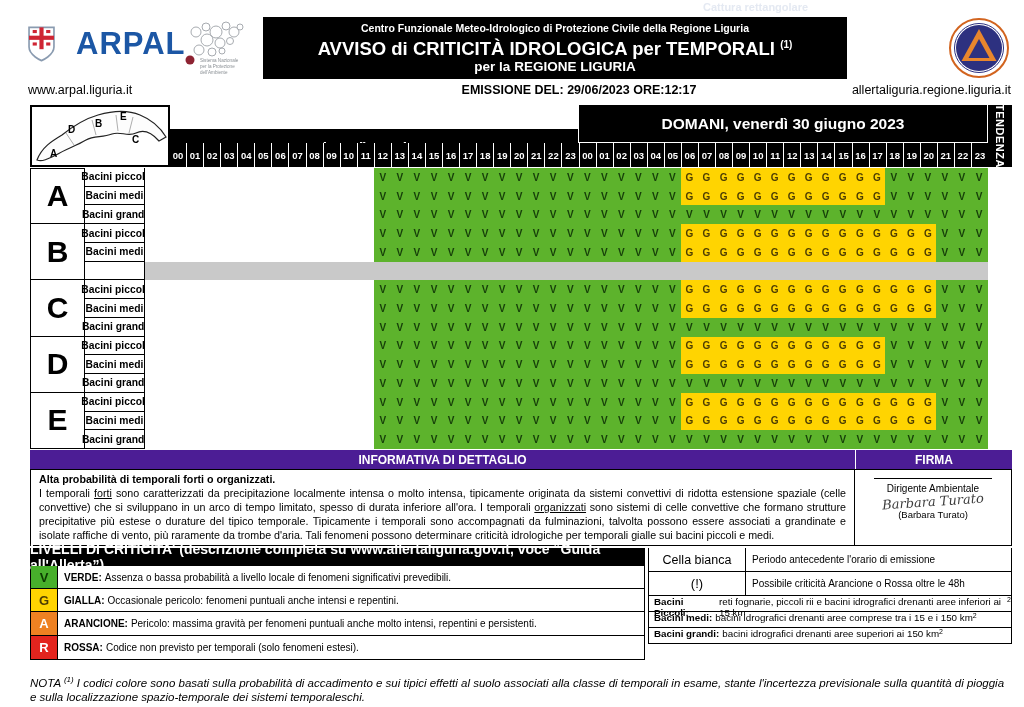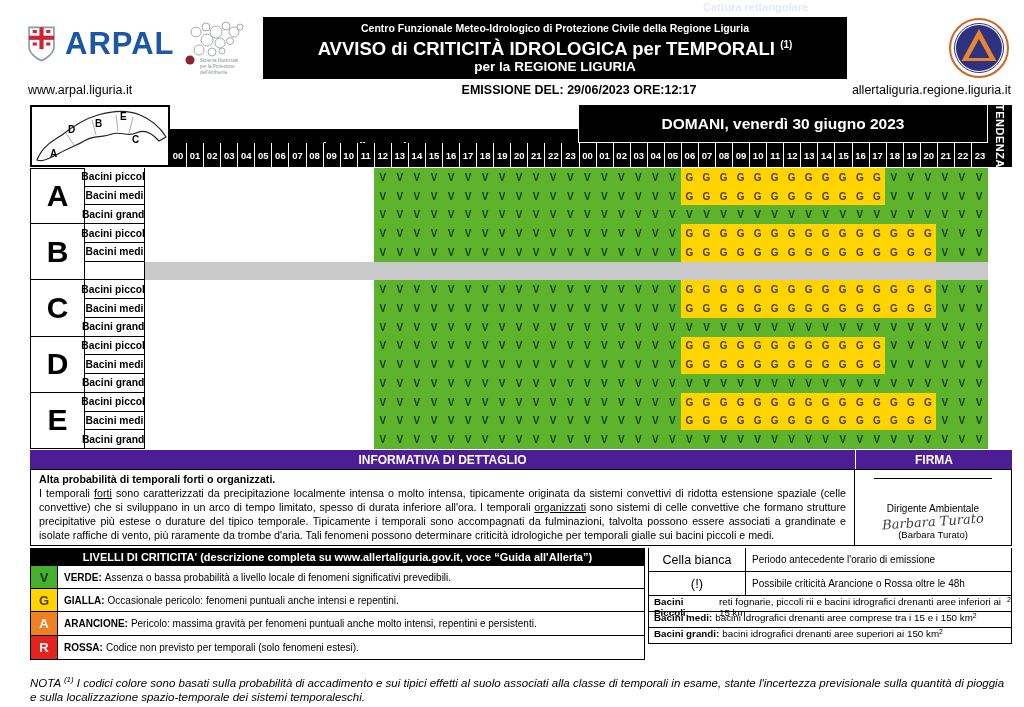--- a/index.html
+++ b/index.html
@@ -4,21 +4,21 @@
 <style>
   * { margin:0; padding:0; box-sizing:border-box; }
   body { background:#888; font-family:"Liberation Sans", sans-serif; }
   #page { position:relative; width:1024px; height:707px; background:#fff; overflow:hidden;
           font-family:"Liberation Sans", sans-serif; color:#000; }
 
   
   #ghost { position:absolute; left:703px; top:1px; font-size:11px; font-weight:bold; color:#e4e9f2; }
 
   
-  #arpal-logo { position:absolute; left:28px; top:26px; display:flex; align-items:center; gap:10px; }
+  #arpal-logo { position:absolute; left:28px; top:26px; display:flex; align-items:center; gap:21px; }
   #arpal-logo .word { font-size:31px; font-weight:bold; color:var(--arpal_blue); letter-spacing:1px; }
   #snpa-logo { position:absolute; left:174px; top:20px; }
   #title-box { position:absolute; left:263px; top:17px; width:584px; height:62px; background:#000;
                color:#fff; display:flex; flex-direction:column; justify-content:center; align-items:center; text-align:center; }
   #title-box .l1 { font-size:10.5px; font-weight:bold; }
   #title-box .l2 { font-size:18.5px; font-weight:bold; line-height:21px; }
   #title-box .l2 sup { font-size:10px; }
   #title-box .l3 { font-size:13.5px; font-weight:bold; }
   #pc-emblem { position:absolute; left:948px; top:17px; }
   #url-row { position:absolute; left:0; top:83px; width:1024px; height:17px; font-size:12.5px; }
@@ -66,27 +66,27 @@
   #info-bar .seg.left { width:825px; margin-right:1px; }
   #info-bar .seg.right { flex:1; }
   #detail-row { position:absolute; left:30px; top:469px; width:982px; height:77px; display:flex; }
   #detail-cell { width:825px; border:1px solid #000; padding:3px 8px 3px 8px; font-size:10.7px;
                  line-height:13.9px; text-align:justify; }
   #detail-cell .hl { font-weight:bold; }
   #detail-cell .u { text-decoration:underline; }
   #firma-cell { flex:1; border:1px solid #000; border-left:none; display:flex; flex-direction:column;
                 align-items:center; font-size:10px; }
   #firma-cell .rule { width:118px; border-top:1.5px solid #000; margin-top:8px; }
-  #firma-cell .role { margin-top:24px; }
+  #firma-cell .role { margin-top:4px; }
   #firma-cell .sig { font-family:"DejaVu Serif", serif; font-style:italic; font-size:13px; color:#3d3d3d;
                      transform:rotate(-4deg); }
   #firma-cell .name { font-size:9.5px; }
 
   
-  .leg-header { background:#000; color:#fff; font-weight:bold; font-size:11px; height:18px;
+  .leg-header { background:#000; color:#fff; font-weight:bold; font-size:14px; height:18px;
                 display:flex; align-items:center; justify-content:center; }
   #levels { position:absolute; left:30px; top:548px; width:615px; }
   #level-rows { border:1px solid #000; border-top:none; }
   .level-row { height:23.2px; display:flex; border-bottom:1px solid #000; }
   .level-row:last-child { border-bottom:none; }
   .level-swatch { width:27px; border-right:1px solid #000; display:flex; align-items:center;
                   justify-content:center; font-weight:bold; font-size:13px; }
   .level-desc { flex:1; display:flex; align-items:center; padding-left:6px; font-size:10px; }
   .level-desc b { margin-right:3px; }
 

